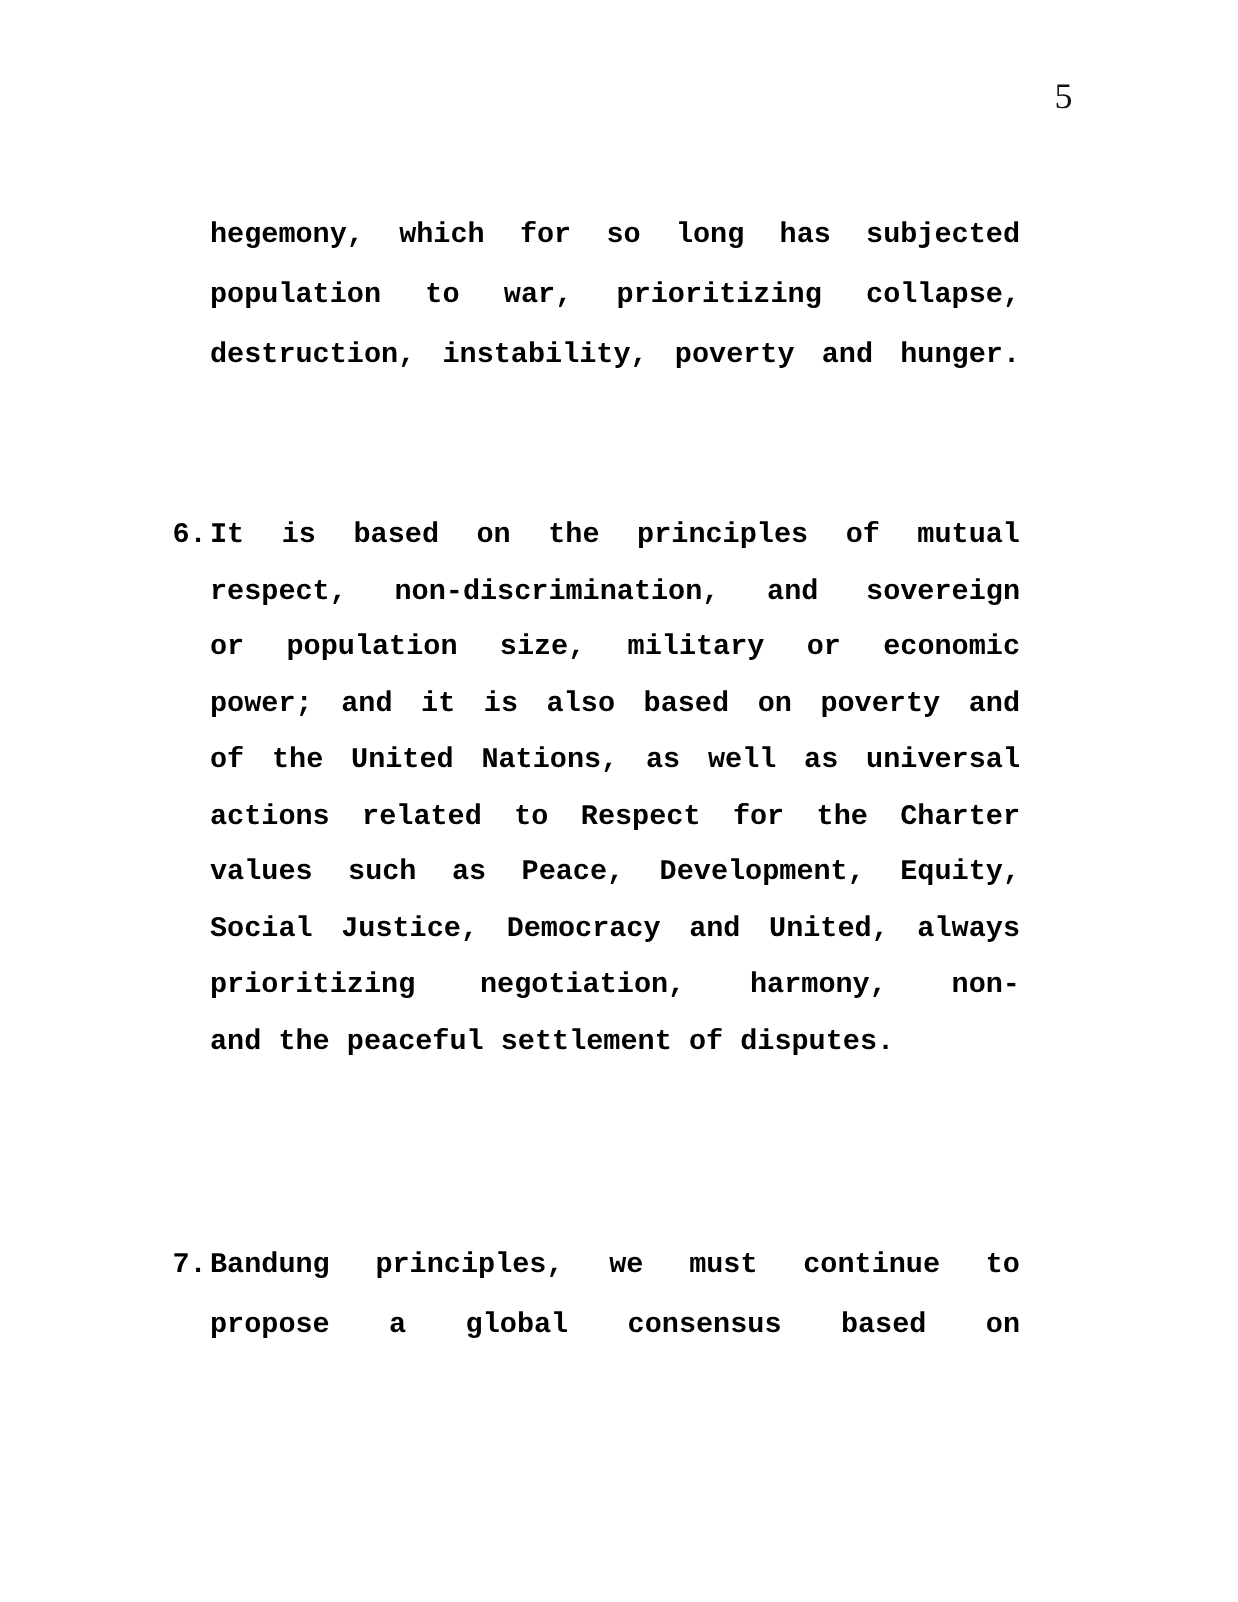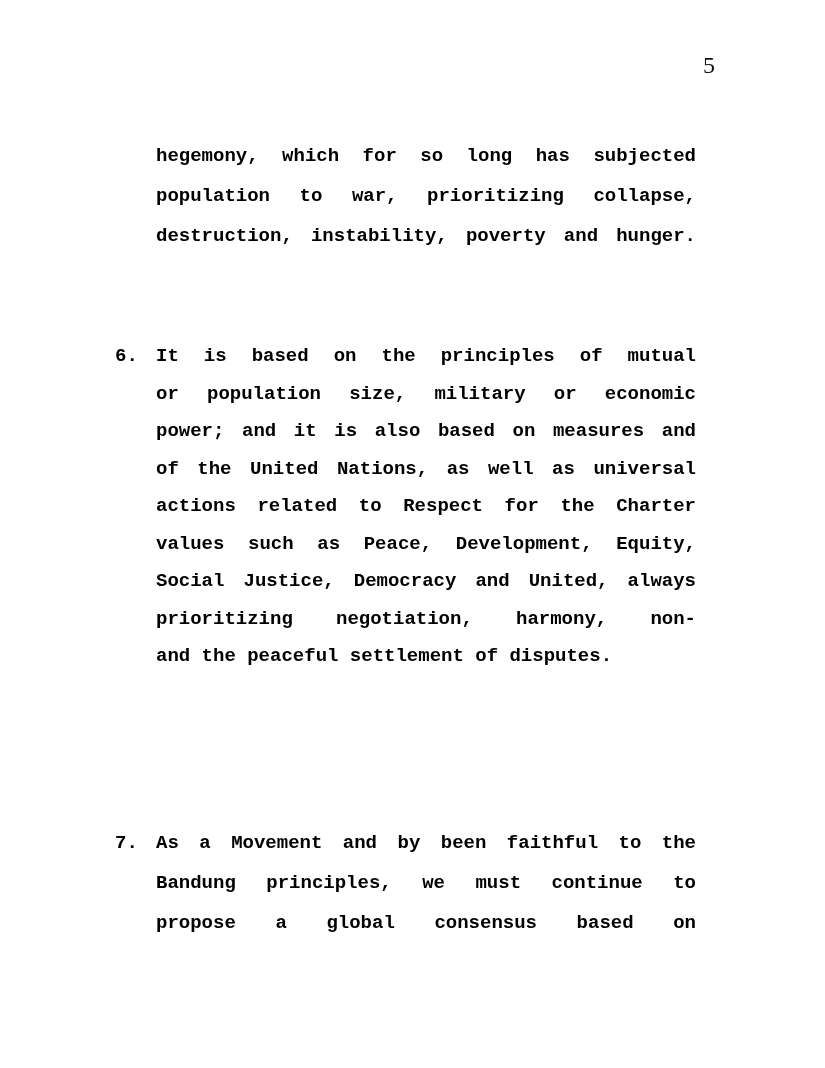--- a/index.html
+++ b/index.html
@@ -29,21 +29,21 @@
     left: 115px;
     width: 597px;
   }
   .para-num {
     position: absolute;
     left: 0;
     top: 0;
     font-size: 19px;
   }
   .para-lines {
-    margin-left: 41px;
+    margin-left: 25px;
     width: 540px;
   }
   .line {
     font-size: 19px;
     text-align: justify;
     text-align-last: justify;
     overflow: visible;
   }
   .line-left { text-align-last: left; }
   .lh40 .line, .lh40 .para-num { line-height: 40px; }
@@ -65,33 +65,33 @@
         <div class="line">hegemony, which for so long has subjected</div>
         <div class="line">population to war, prioritizing collapse,</div>
         <div class="line">destruction, instability, poverty and hunger.</div>
       </div>
   </div>
 
   <div class="para pos-p6 lh37">
     <span class="para-num">6.</span>
     <div class="para-lines">
         <div class="line">It is based on the principles of mutual</div>
+        <div class="line">respect, non-discrimination, and sovereign</div>
         <div class="line">or population size, military or economic</div>
-        <div class="line">power; and it is also based on measures and</div>
+        <div class="line">power; and it is also based on poverty and</div>
         <div class="line">of the United Nations, as well as universal</div>
         <div class="line">actions related to Respect for the Charter</div>
         <div class="line">values such as Peace, Development, Equity,</div>
         <div class="line">Social Justice, Democracy and United, always</div>
         <div class="line">prioritizing negotiation, harmony, non-</div>
         <div class="line line-left">and the peaceful settlement of disputes.</div>
       </div>
   </div>
 
   <div class="para pos-p7 lh40">
     <span class="para-num">7.</span>
     <div class="para-lines">
-        <div class="line">As a Movement and by been faithful to the</div>
         <div class="line">Bandung principles, we must continue to</div>
         <div class="line">propose a global consensus based on</div>
       </div>
   </div>
 
 </div>
 
 </body></html>

